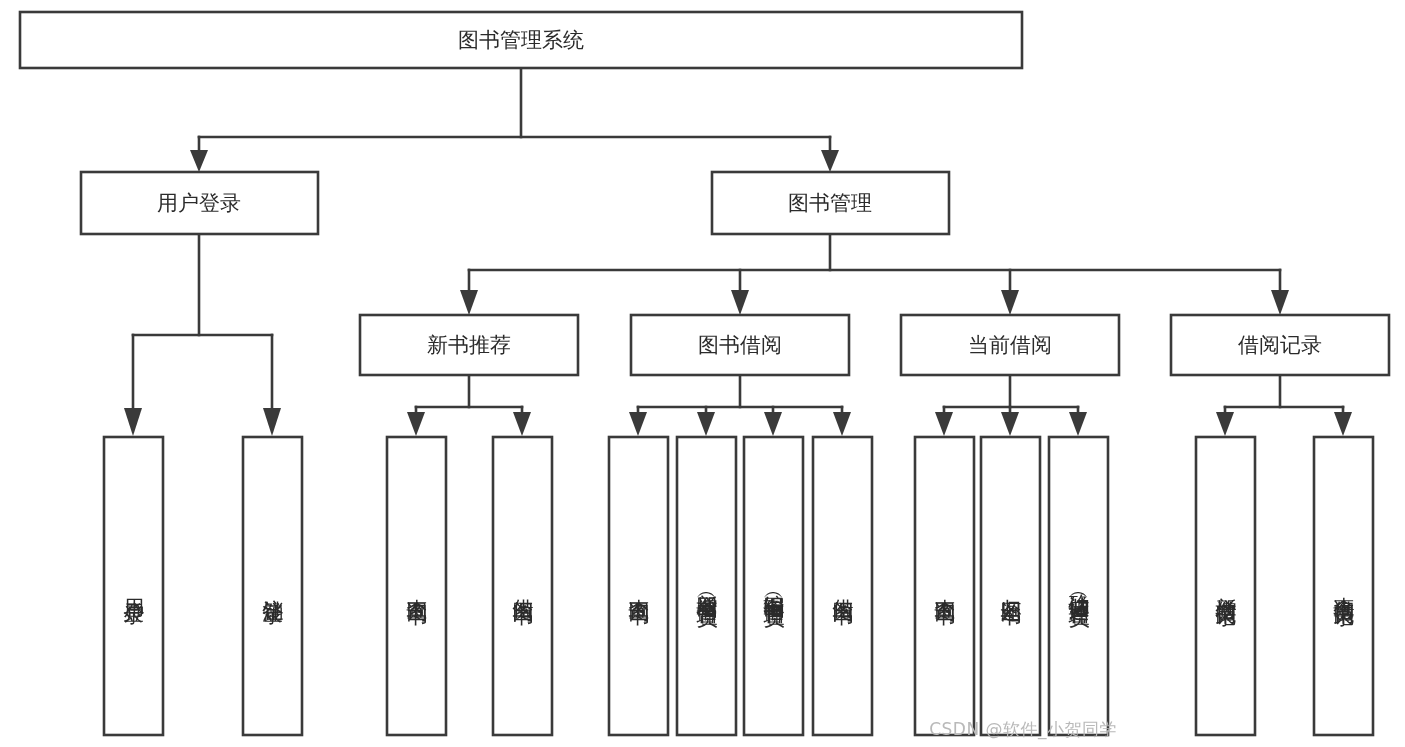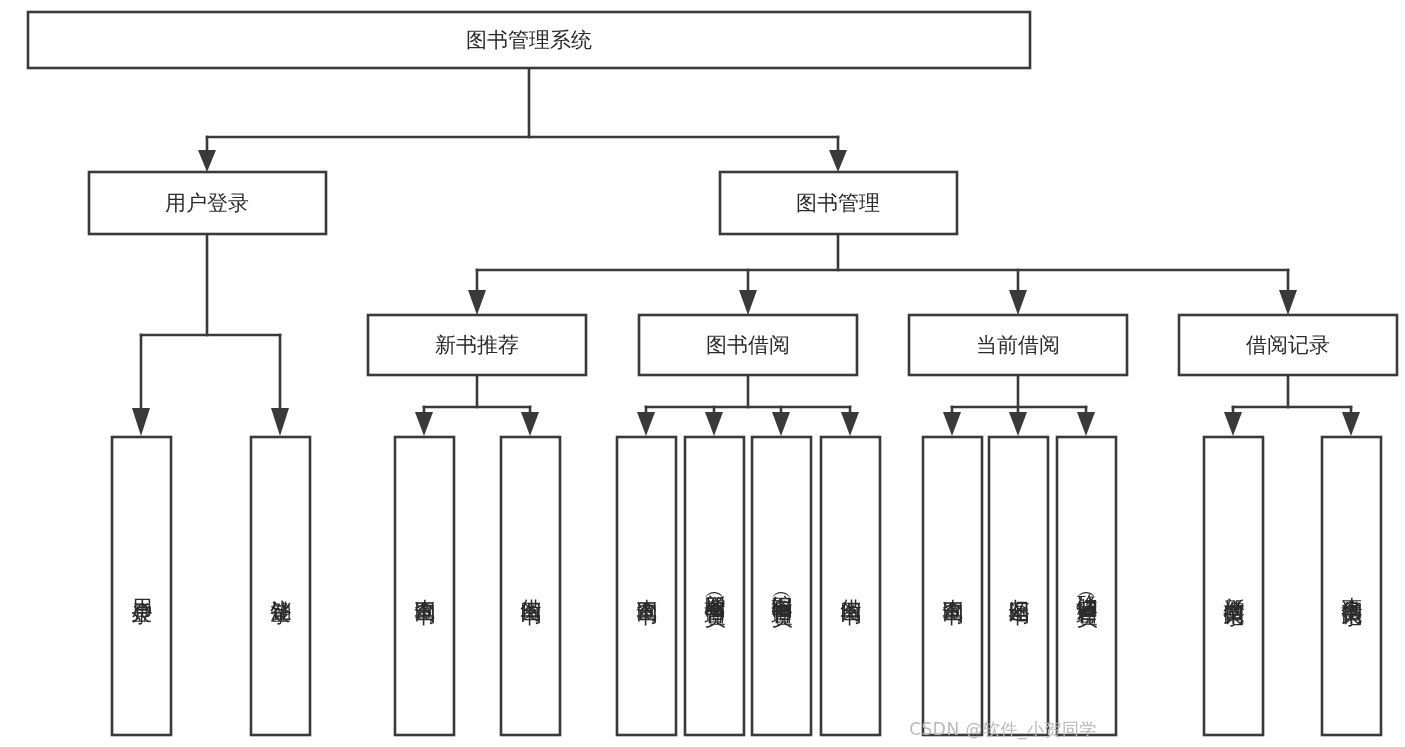--- a/index.html
+++ b/index.html
@@ -12,21 +12,20 @@
     width: 1405px;
     height: 747px;
     font-family: "DejaVu Sans", "Liberation Sans", sans-serif;
     overflow: hidden;
   }
   #diagram-root {
     position: relative;
     width: 1121px;
     height: 747px;
     background: #ffffff;
-    margin-left: 8px;
   }
   svg.flow-svg {
     position: absolute;
     left: 0;
     top: 0;
     width: 1405px;
     height: 747px;
     display: block;
   }
   .node-box {
@@ -64,21 +63,21 @@
     font-family: "DejaVu Sans", "Liberation Sans", sans-serif;
     font-size: 21px;
     line-height: 1.18;
     letter-spacing: 2px;
     color: #2b2b2b;
     white-space: nowrap;
     text-align: center;
   }
   .watermark {
     position: absolute;
-    right: 32px;
+    right: 4px;
     bottom: 6px;
     font-family: "DejaVu Sans", "Liberation Sans", sans-serif;
     font-size: 17px;
     color: #b9b9b9;
     letter-spacing: 0.5px;
     user-select: none;
     white-space: nowrap;
   }
 </style>
 </head>

